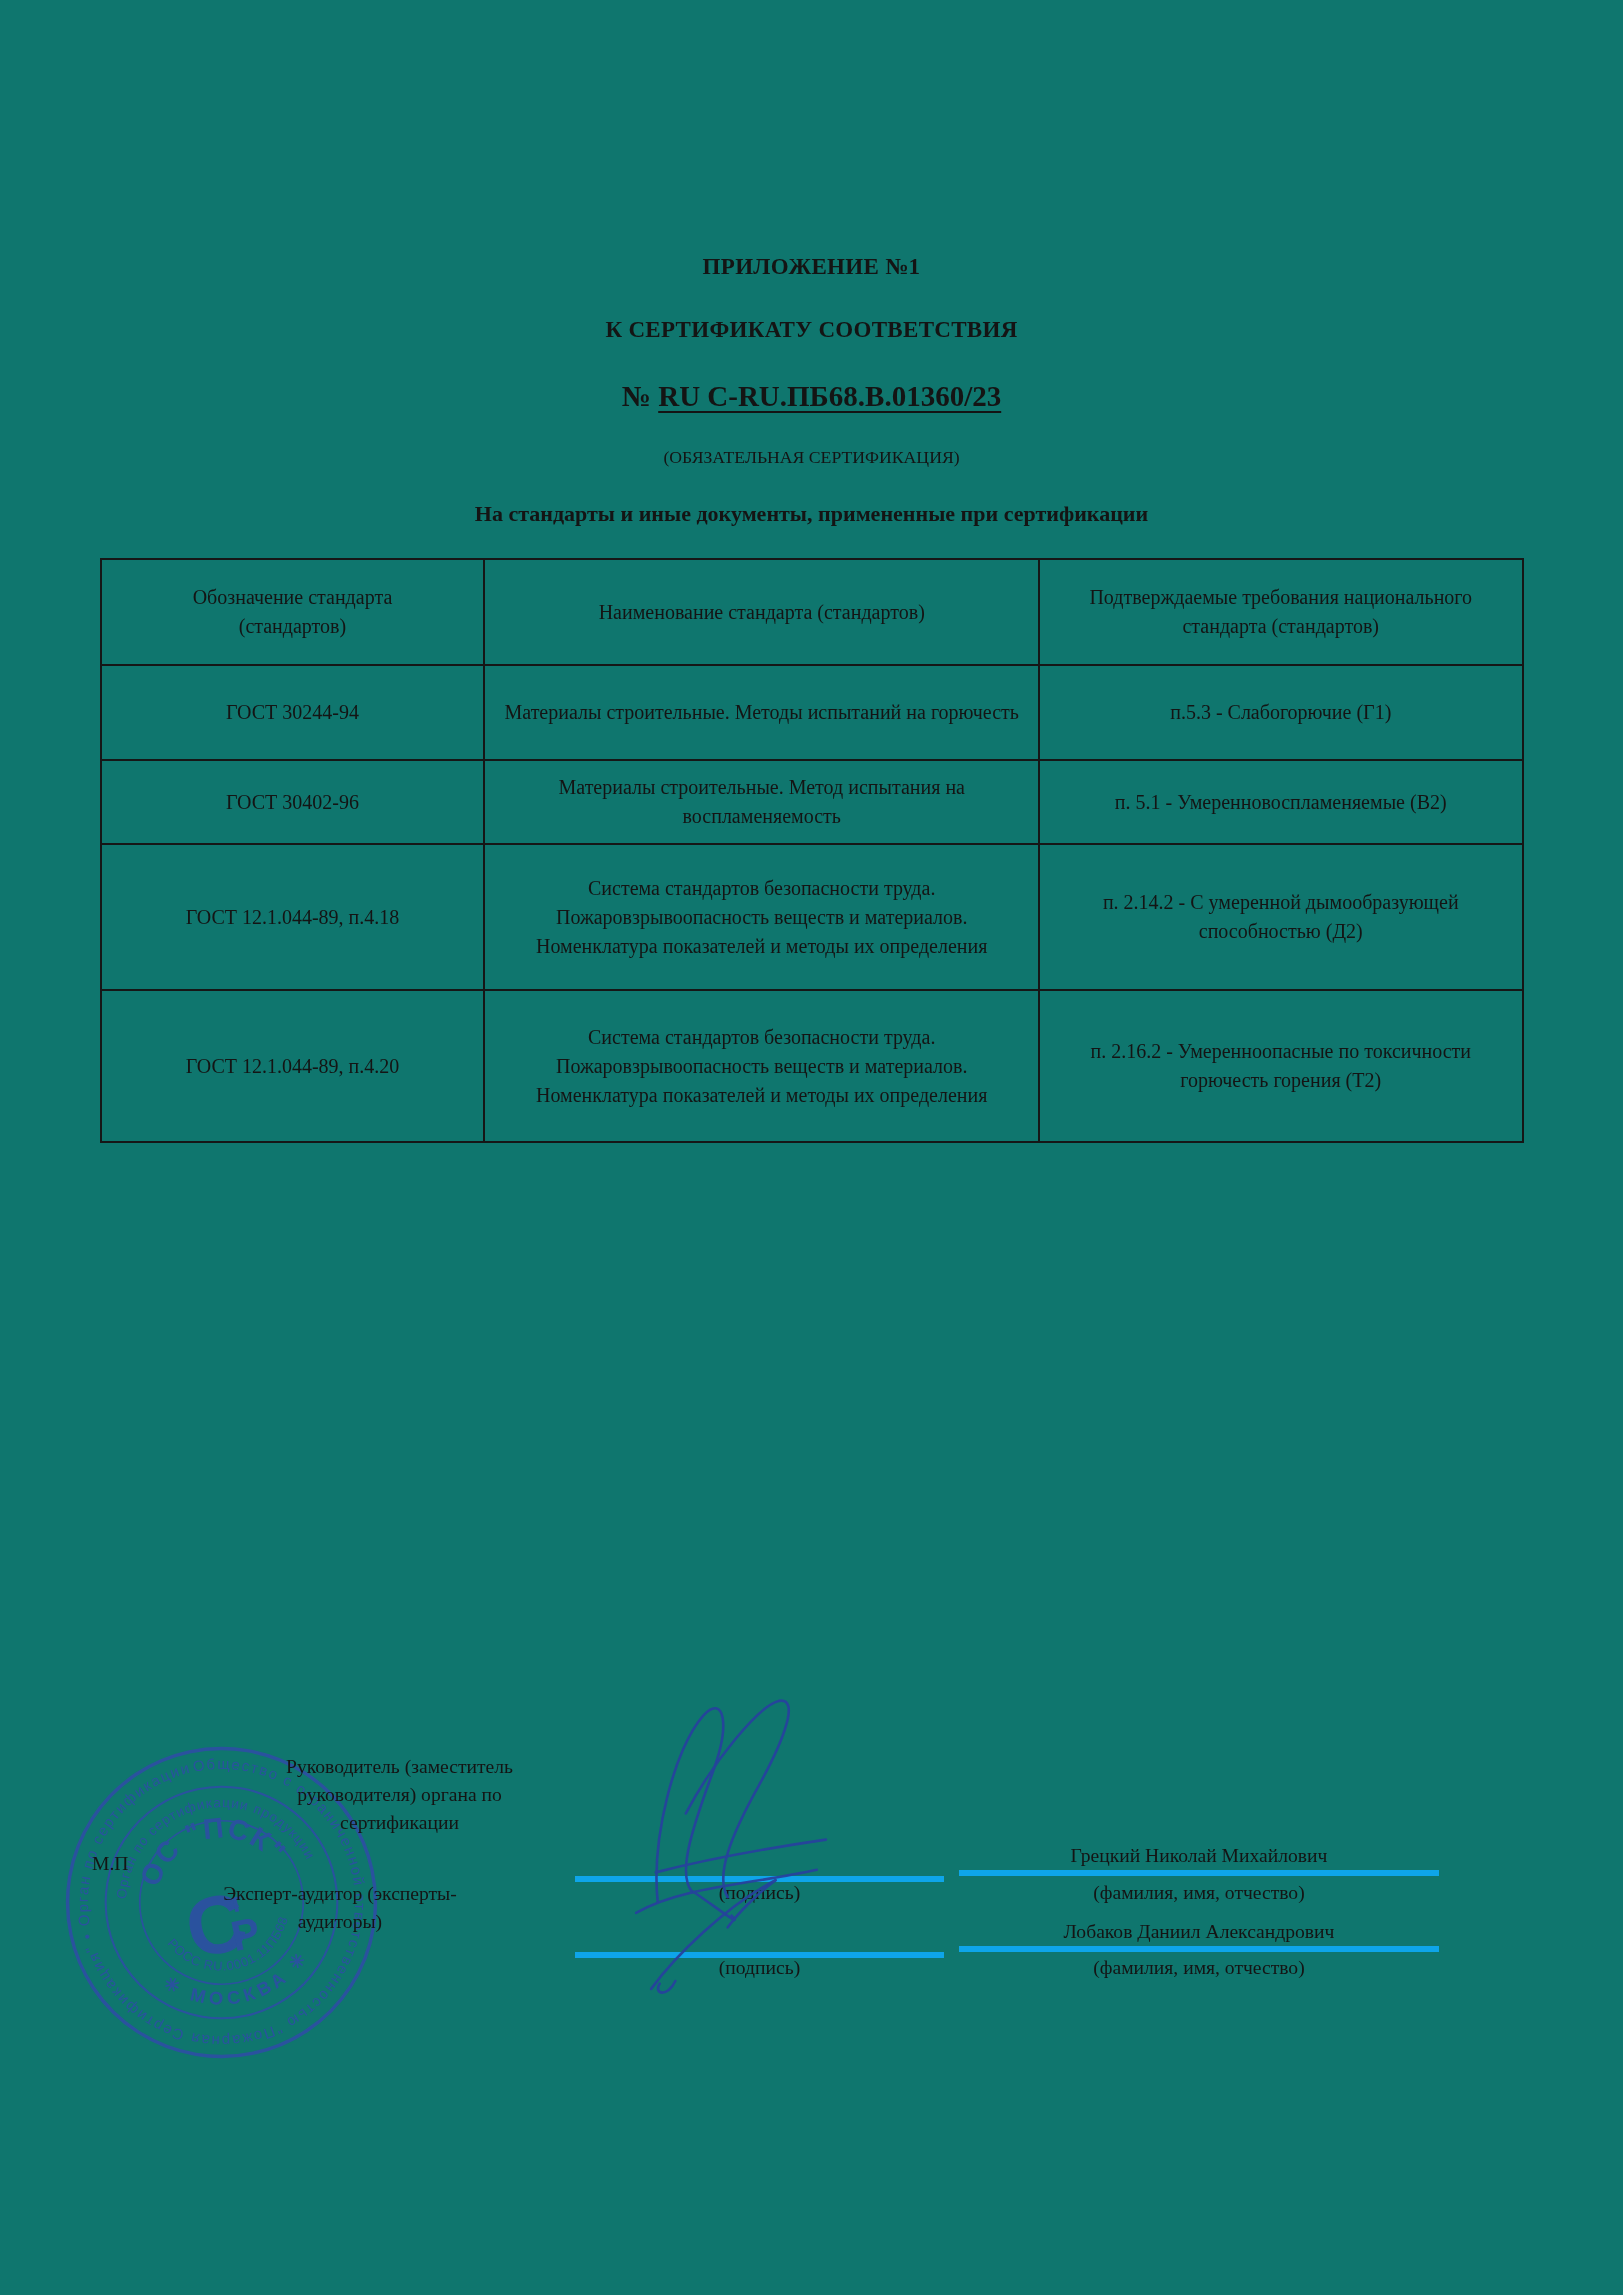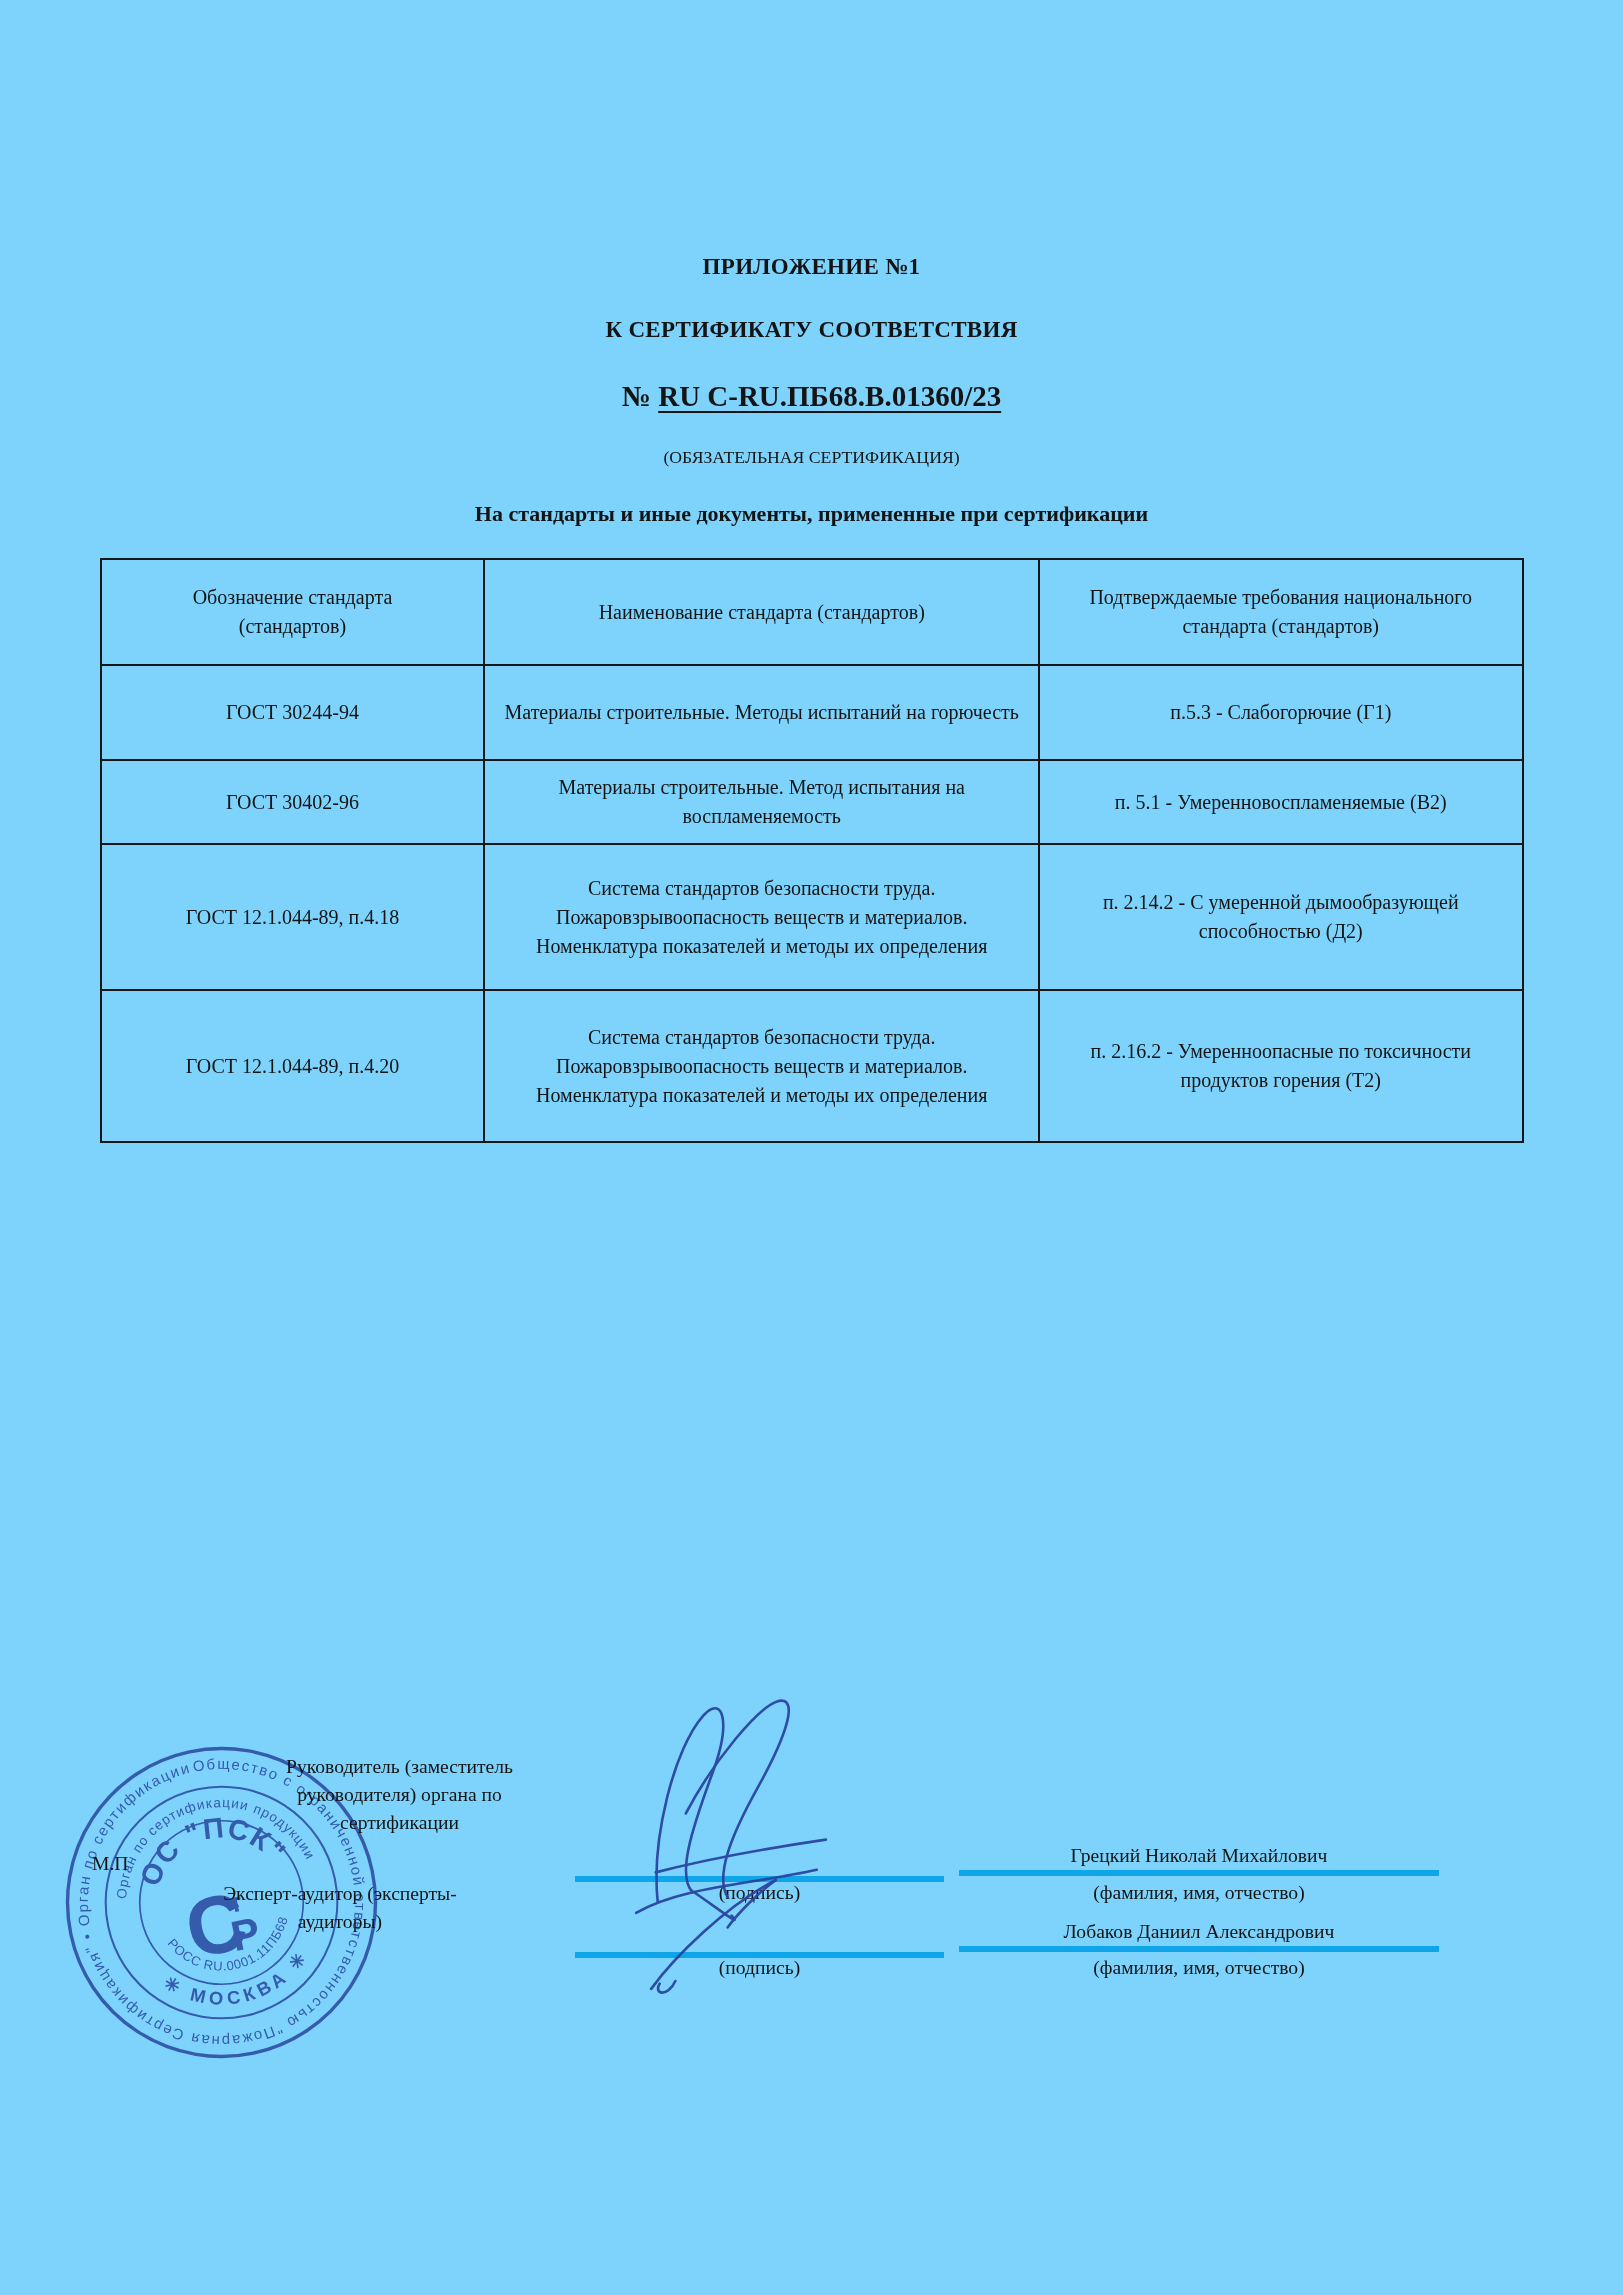--- a/index.html
+++ b/index.html
@@ -1,20 +1,20 @@
 <!DOCTYPE html>
 <html style="font-size:10.5px"><head>
 <meta charset="utf-8">
 <style>
   html,body{margin:0;padding:0;background:#ececec;}
   .page{
     position:relative;
     width:1623px;height:2295px;
     margin:0 auto;
-    background:#7dd3fc;
+    background:#0f766e;
     font-family:"Liberation Serif",serif;
     color:#141414;
     overflow:hidden;
   }
   
   .header{padding-top:254px;text-align:center;}
   .h-line{font-size:23px;font-weight:bold;margin:0 0 37px 0;letter-spacing:0.3px;}
   .h-cert{font-size:29px;font-weight:bold;margin:0 0 34px 0;}
   .h-cert .num-underline{text-decoration:underline;text-underline-offset:4.6px;text-decoration-thickness:2px;}
   .h-small{font-size:17.7px;font-weight:normal;margin:0 0 33px 0;}
@@ -97,21 +97,21 @@
         <td>п. 5.1 - Умеренновоспламеняемые (В2)</td>
       </tr>
       <tr class="r2">
         <td>ГОСТ 12.1.044-89, п.4.18</td>
         <td>Система стандартов безопасности труда. Пожаровзрывоопасность веществ и материалов. Номенклатура показателей и методы их определения</td>
         <td>п. 2.14.2 - С умеренной дымообразующей способностью (Д2)</td>
       </tr>
       <tr class="r3">
         <td>ГОСТ 12.1.044-89, п.4.20</td>
         <td>Система стандартов безопасности труда. Пожаровзрывоопасность веществ и материалов. Номенклатура показателей и методы их определения</td>
-        <td>п. 2.16.2 - Умеренноопасные по токсичности продуктов горения (Т2)</td>
+        <td>п. 2.16.2 - Умеренноопасные по токсичности горючесть горения (Т2)</td>
       </tr>
     </tbody>
   </table>
 
   <div class="sig-section">
 
     <div class="abs stamp-wrap">
       <svg viewBox="0 0 480 480" style="font-size:30px">
         <defs>
           <path id="ringPath" d="M240,44 A196,196 0 1 1 240,436 A196,196 0 1 1 240,44"></path>

